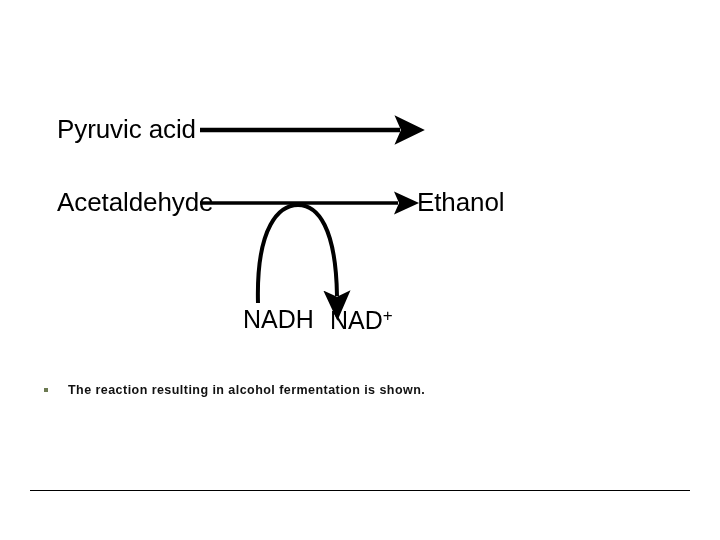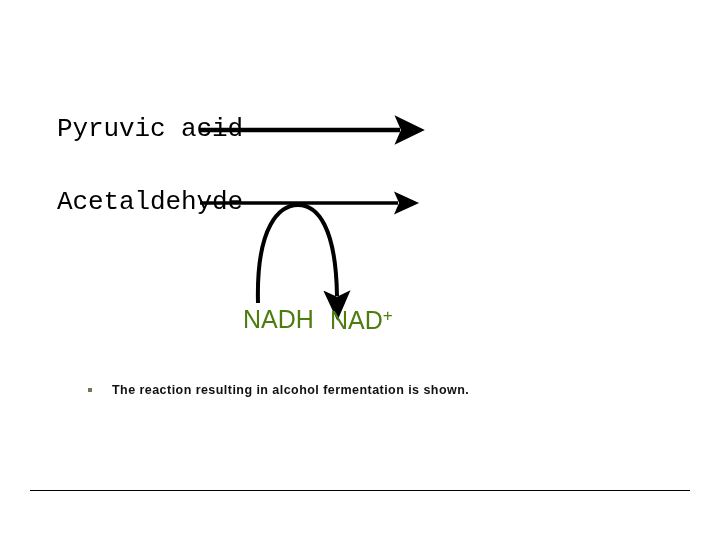--- a/index.html
+++ b/index.html
@@ -20,21 +20,21 @@
   #reaction-diagram {
     position: absolute;
     left: 0;
     top: 0;
     width: 720px;
     height: 360px;
   }
 
   .rxn-label {
     position: absolute;
-    font-family: Liberation Mono, monospace;
+    font-family: Liberation Sans, sans-serif;
     font-size: 26px;
     font-weight: 400;
     color: #000000;
     white-space: nowrap;
     letter-spacing: -0.1px;
     line-height: 1;
   }
 
   #label-pyruvic-acid { left: 57px;  top: 116px; }
   #label-co2-group    { left: 417px; top: 116px; }
@@ -52,21 +52,21 @@
   .plus-sign {
     display: inline-block;
     padding: 0 9px 0 7px;
     font-size: 24px;
   }
 
   .cofactor-label {
     position: absolute;
     font-family: "Liberation Sans", sans-serif;
     font-size: 25px;
-    color: #4d7c0f;
+    color: #000000;
     white-space: nowrap;
     line-height: 1;
   }
   #label-nadh { left: 243px; top: 307px; }
   #label-nad-plus { left: 330px; top: 307px; text-align: right; }
 
   #arrows-svg {
     position: absolute;
     left: 0;
     top: 0;
@@ -78,21 +78,20 @@
   #bullet-list {
     position: absolute;
     left: 0;
     top: 380px;
     width: 720px;
   }
   .bullet-row {
     position: relative;
     padding-left: 68px;
     min-height: 22px;
-    margin-left: 44px;
   }
   .bullet-marker {
     position: absolute;
     left: 44px;
     top: 8px;
     width: 4px;
     height: 4px;
     background: #6c7a52;
   }
   .bullet-text {
@@ -145,20 +144,21 @@
     <line x1="200" y1="203" x2="398" y2="203" stroke="#000000" stroke-width="3.4" marker-end="url(#head-thin)"></line>
 
     <path d="M 258,303 C 256,225 280,205 298,205 C 318,205 336,228 337,296" fill="none" stroke="#000000" stroke-width="4" marker-end="url(#head-curve)"></path>
   </svg>
 
   <div class="rxn-label" id="label-pyruvic-acid">Pyruvic acid</div>
 
 
   <div class="rxn-label" id="label-acetaldehyde-reactant">Acetaldehyde</div>
 
+  <div class="rxn-label" id="label-ethanol">Ethanol</div>
 
   <div class="cofactor-label" id="label-nadh">NADH</div>
 
   <div class="cofactor-label" id="label-nad-plus">
     <span>NAD</span><span class="sup">+</span>
   </div>
 
 </div>
 
 <div id="bullet-list">

